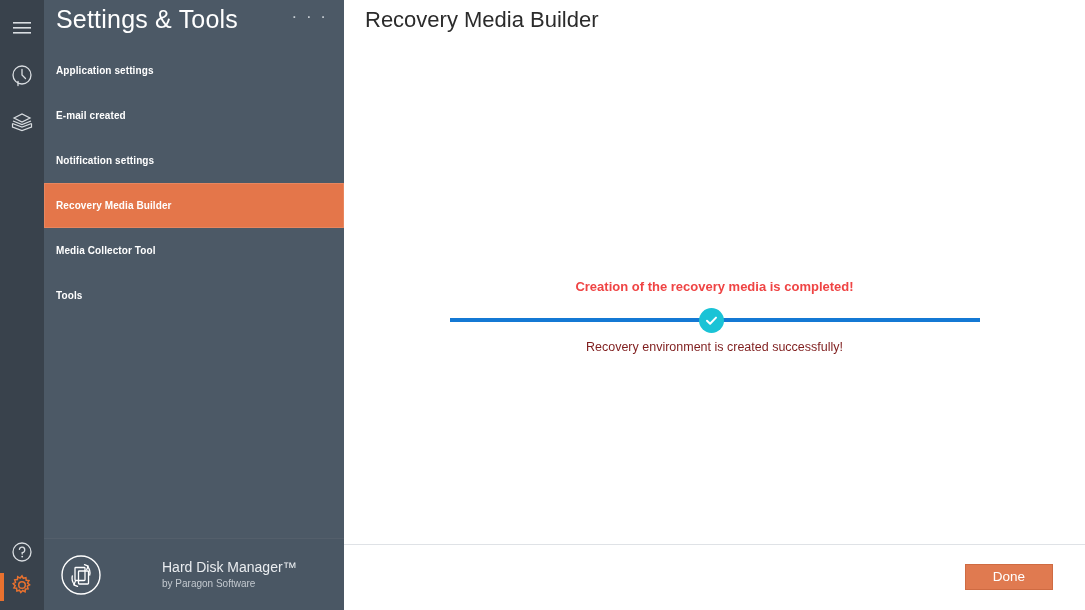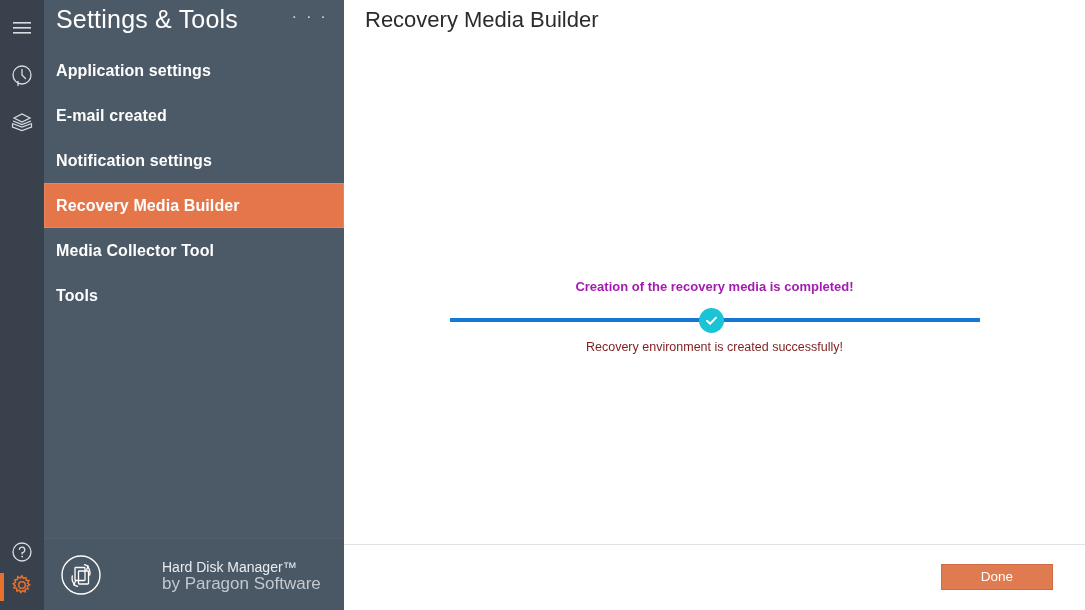--- a/index.html
+++ b/index.html
@@ -109,21 +109,21 @@
   .nav {
     margin-top: 2px;
   }
 
   .nav-item {
     height: 45px;
     display: flex;
     align-items: center;
     padding-left: 12px;
     color: #ffffff;
-    font-size: 16px;
+    font-size: 10px;
     font-weight: bold;
     letter-spacing: 0.1px;
   }
 
   .nav-item.selected {
     background: #e4764a;
     box-shadow: inset 0 0 0 1px #e8865e;
   }
 
   .sidebar-fill { flex: 1 1 auto; }
@@ -154,21 +154,21 @@
 
   .brand-name {
     color: #e9ecef;
     font-size: 14px;
     line-height: 18px;
     font-weight: 400;
   }
 
   .brand-sub {
     color: #c3c9cf;
-    font-size: 17px;
+    font-size: 10px;
     line-height: 16px;
     font-weight: 400;
   }
 
   
   .main {
     flex: 1 1 auto;
     height: 610px;
     background: #ffffff;
     position: relative;
@@ -195,21 +195,21 @@
 
   .progress-block {
     position: absolute;
     left: 0;
     right: 0;
     top: 232px;
   }
 
   .progress-caption {
     text-align: center;
-    color: #a21caf;
+    color: #ef4444;
     font-size: 13px;
     font-weight: bold;
     line-height: 18px;
   }
 
   .progress-bar-row {
     position: relative;
     height: 32px;
     margin-top: 8px;
   }
@@ -248,21 +248,21 @@
   .main-footer {
     height: 66px;
     border-top: 1px solid #dfe2e6;
     position: relative;
   }
 
   .done-button {
     position: absolute;
     right: 32px;
     top: 19px;
-    width: 112px;
+    width: 88px;
     height: 26px;
     background: #e07a50;
     border: 1px solid #cf6b42;
     color: #ffffff;
     font-size: 13.5px;
     line-height: 24px;
     text-align: center;
     cursor: pointer;
     font-family: "Liberation Sans", sans-serif;
   }

